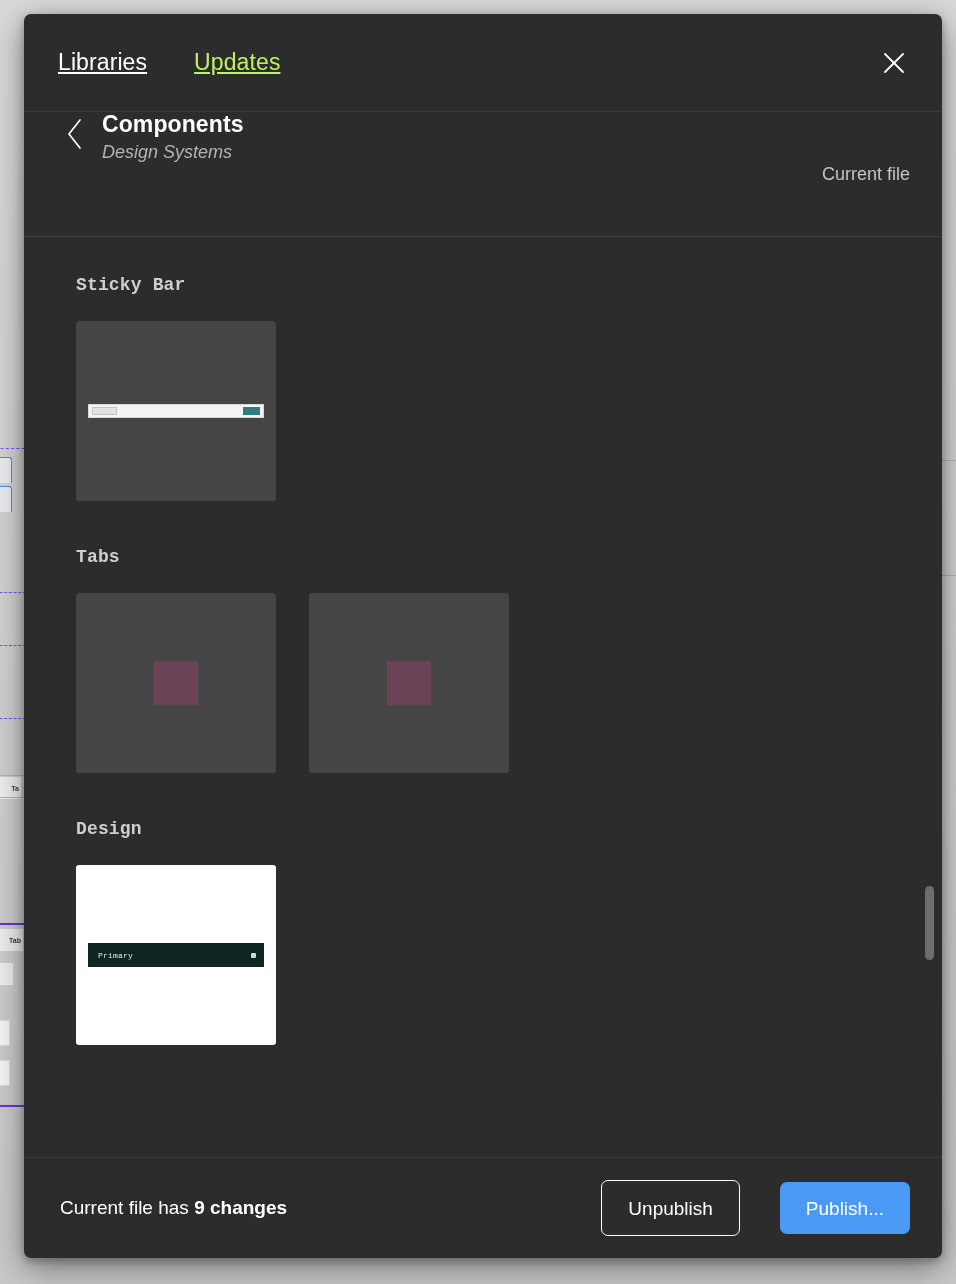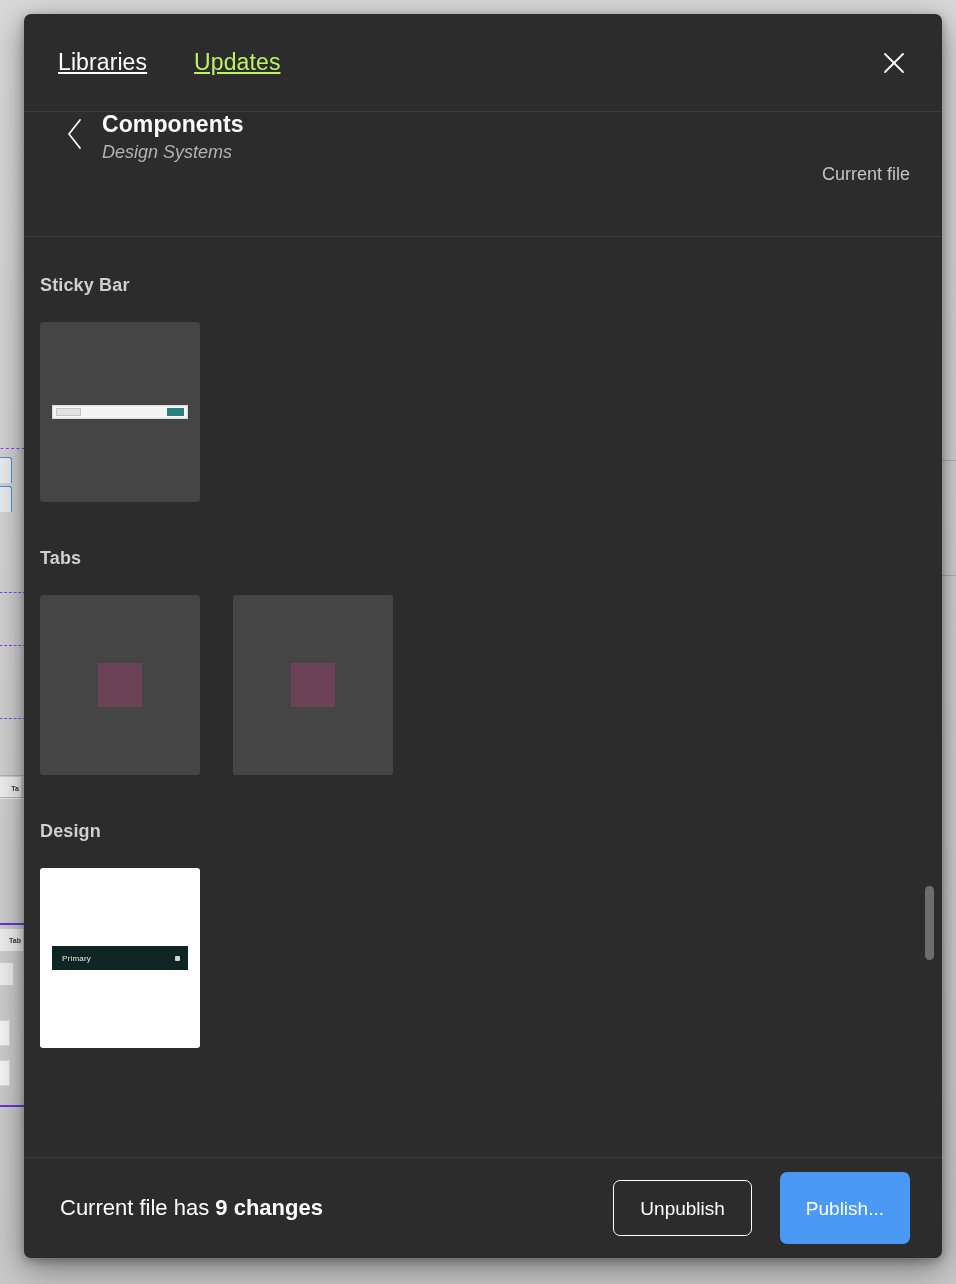--- a/index.html
+++ b/index.html
@@ -167,37 +167,38 @@
   #modal-body {
     flex: 1 1 auto;
     position: relative;
     overflow: hidden;
     padding: 0 0 0 0;
   }
   #body-scroll {
     position: absolute;
     inset: 0;
     overflow: hidden;
-    padding: 38px 34px 10px 16px;
+    padding: 38px 34px 10px 52px;
+    font-family: Liberation Mono, monospace;
   }
   .section { margin-bottom: 46px; }
   .section-title {
     font-size: 18px;
     font-weight: bold;
     color: #cfcfcf;
     margin-bottom: 26px;
     letter-spacing: 0.15px;
   }
   .thumb-row {
     display: flex;
     gap: 33px;
     flex-wrap: wrap;
   }
   .thumb {
-    width: 160px;
+    width: 200px;
     height: 180px;
     background: #454545;
     border-radius: 3px;
     position: relative;
     overflow: hidden;
     cursor: pointer;
     display: flex;
     align-items: center;
     justify-content: center;
   }
@@ -286,49 +287,49 @@
   #modal-footer {
     flex: 0 0 101px;
     height: 101px;
     border-top: 1px solid #3b3b3b;
     display: flex;
     align-items: center;
     padding: 0 32px 0 36px;
     position: relative;
   }
   #footer-status {
-    font-size: 22px;
+    font-size: 19px;
     color: #ffffff;
   }
   #footer-status b { font-weight: bold; }
   #footer-actions {
     margin-left: auto;
     display: flex;
     align-items: center;
-    gap: 28px;
+    gap: 40px;
   }
   .btn {
     font-size: 19px;
     border-radius: 7px;
     cursor: pointer;
     display: flex;
     align-items: center;
     justify-content: center;
     line-height: 1;
     font-family: "Liberation Sans", sans-serif;
   }
   #unpublish-button {
     height: 56px;
     padding: 0 26px;
     background: transparent;
     border: 1.6px solid #ffffff;
     color: #ffffff;
   }
   #publish-button {
-    height: 72px;
+    height: 52px;
     padding: 0 26px;
     background: #4a9af5;
     border: none;
     color: #ffffff;
   }
 </style>
 </head>
 <body>
 
 <div id="canvas-bg">

